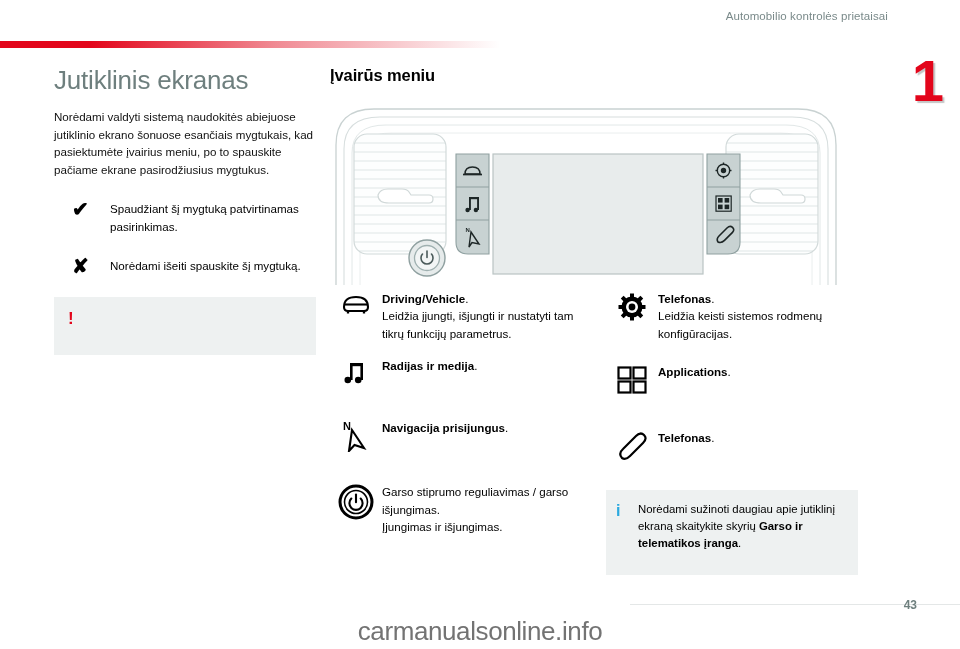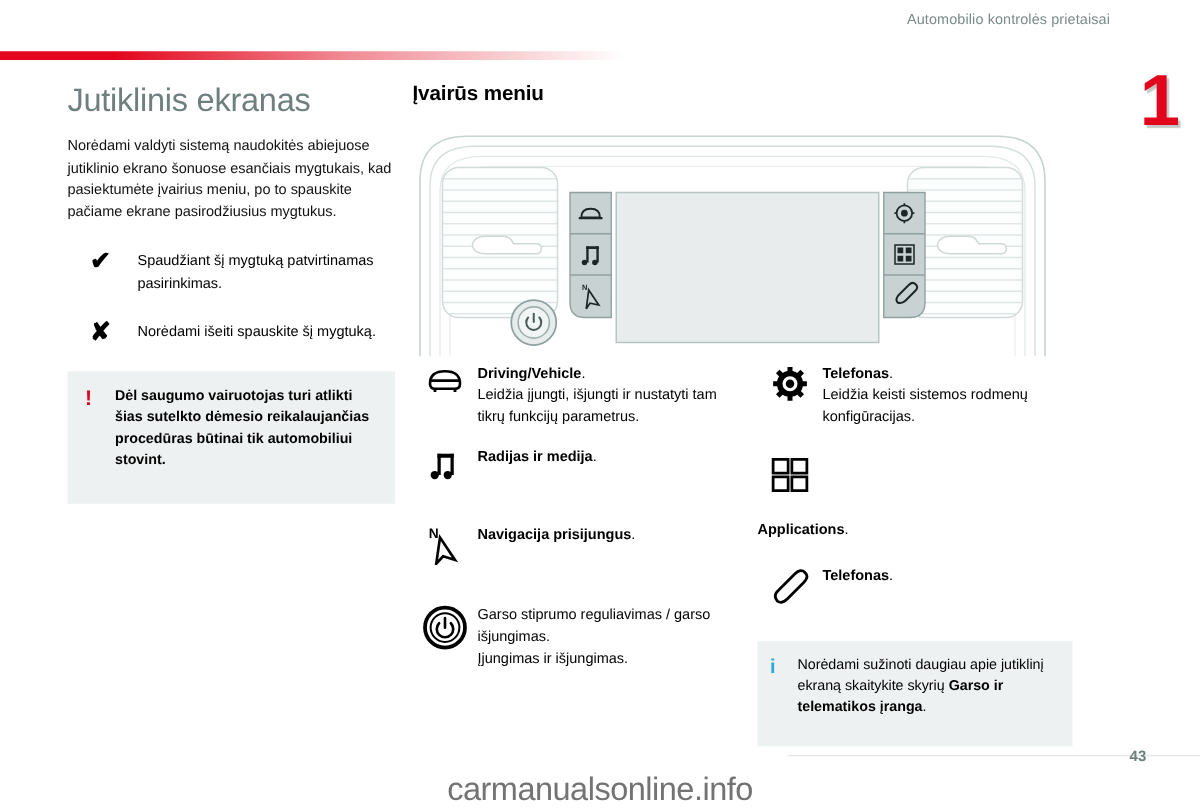--- a/index.html
+++ b/index.html
@@ -248,21 +248,20 @@
     <div class="bullet-text">Spaudžiant šį mygtuką patvirtinamas pasirinkimas.</div>
   </div>
 
   <div class="bullet-row">
     <div class="bullet-icon">✘</div>
     <div class="bullet-text">Norėdami išeiti spauskite šį mygtuką.</div>
   </div>
 
   <div class="warn-box">
     <div class="warn-mark">!</div>
-    <div class="warn-text">Dėl saugumo vairuotojas turi atlikti šias sutelkto dėmesio reikalaujančias procedūras būtinai tik automobiliui stovint.</div>
   </div>
 
 </div>
 
 <div class="col-right">
 
   <h2 class="section-title">Įvairūs meniu</h2>
 
   <div class="dash-wrap">
     <svg width="520" height="190" viewBox="0 0 520 190" xmlns="http://www.w3.org/2000/svg">
@@ -469,21 +468,21 @@
             <circle cx="16" cy="16" r="6" fill="#fff"></circle>
             <circle cx="16" cy="16" r="3.4" fill="#000"></circle>
           </svg>
         </div>
         <div class="menu-body">
           <div class="menu-label"><b>Telefonas</b><span>.</span></div>
           <div class="menu-desc">Leidžia keisti sistemos rodmenų konfigūracijas.</div>
         </div>
       </div>
 
-      <div class="menu-item" style="margin-top:20px;flex-direction:column;">
+      <div class="menu-item" style="margin-top:20px;">
         <div class="menu-ico">
           <svg width="32" height="32" viewBox="0 0 32 32" xmlns="http://www.w3.org/2000/svg">
             <rect x="2.5" y="3.5" width="12" height="11" fill="none" stroke="#000" stroke-width="2.2"></rect>
             <rect x="17.5" y="3.5" width="12" height="11" fill="none" stroke="#000" stroke-width="2.2"></rect>
             <rect x="2.5" y="17.5" width="12" height="11" fill="none" stroke="#000" stroke-width="2.2"></rect>
             <rect x="17.5" y="17.5" width="12" height="11" fill="none" stroke="#000" stroke-width="2.2"></rect>
           </svg>
         </div>
         <div class="menu-body">
           <div class="menu-label"><b>Applications</b><span>.</span></div>

